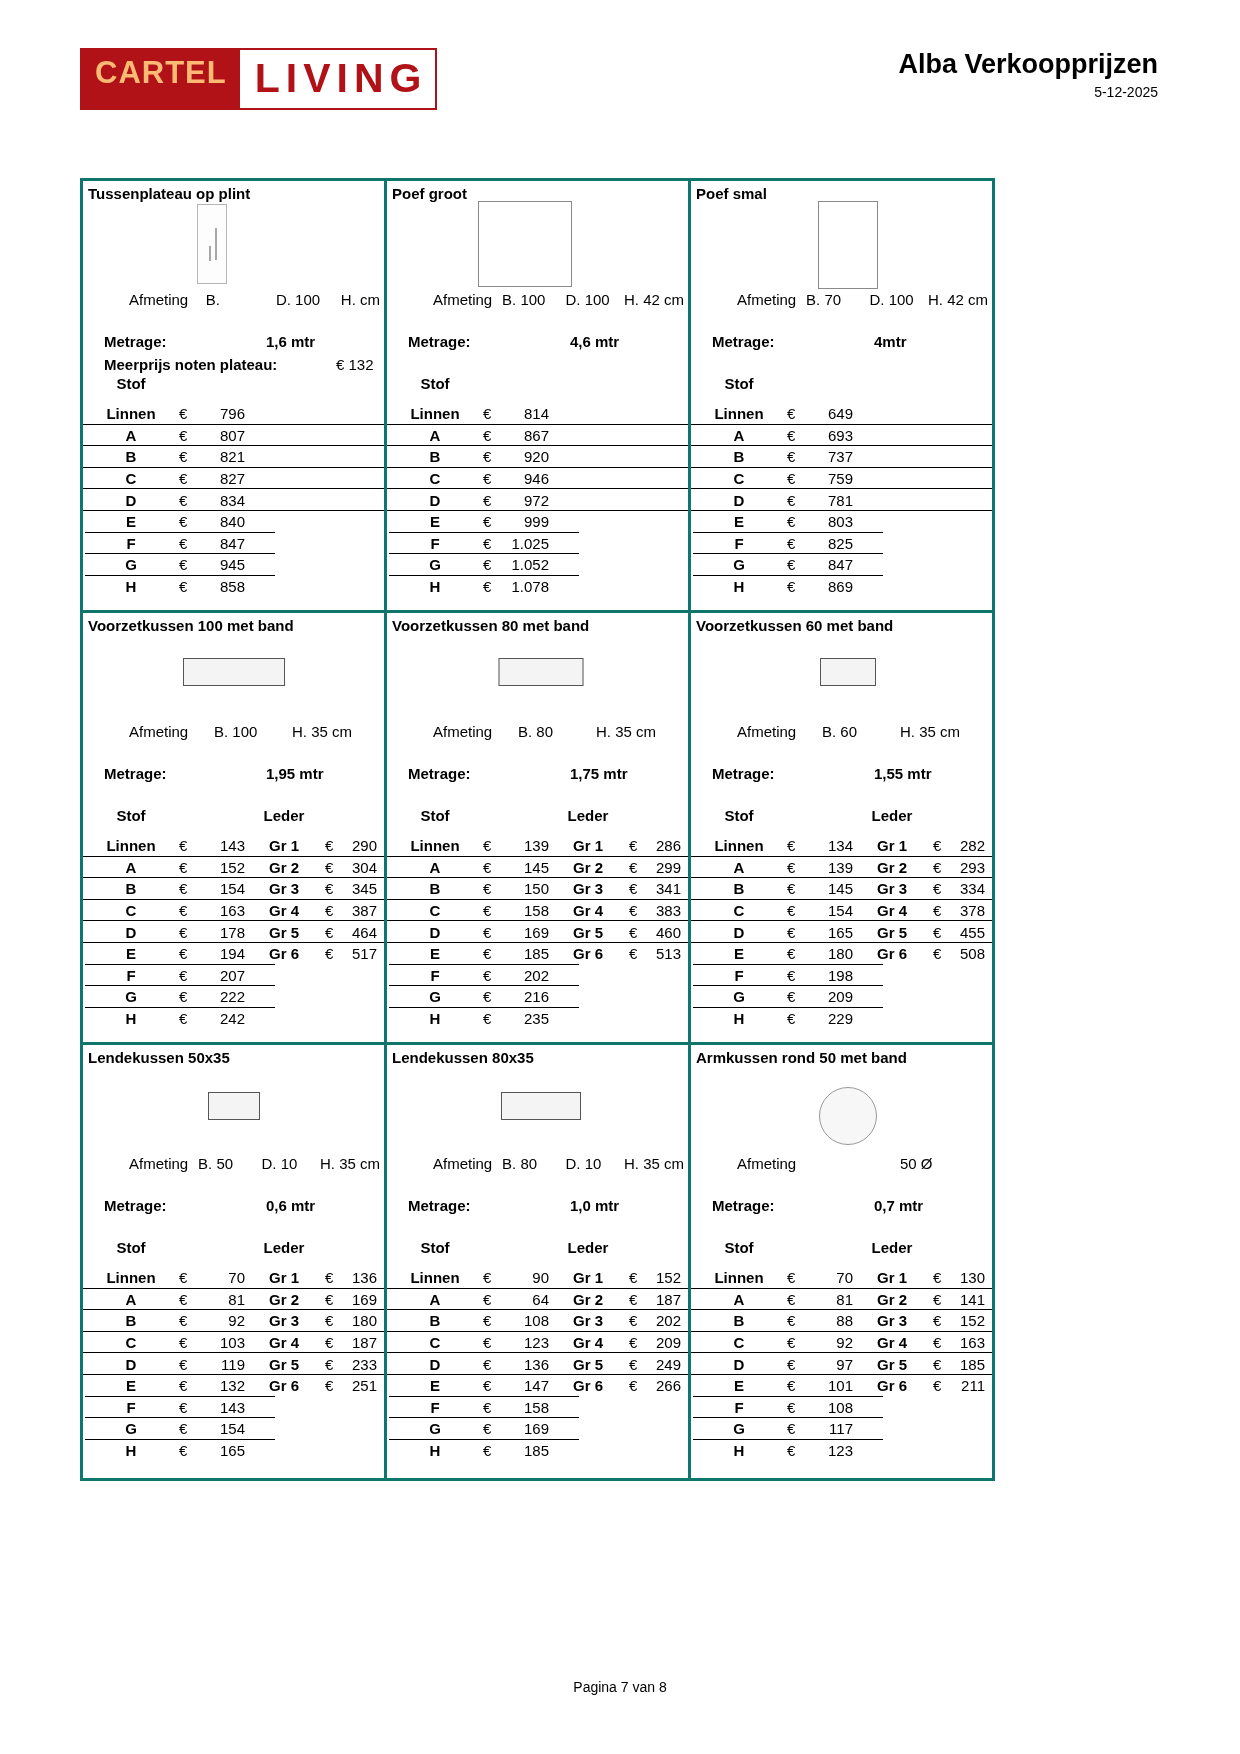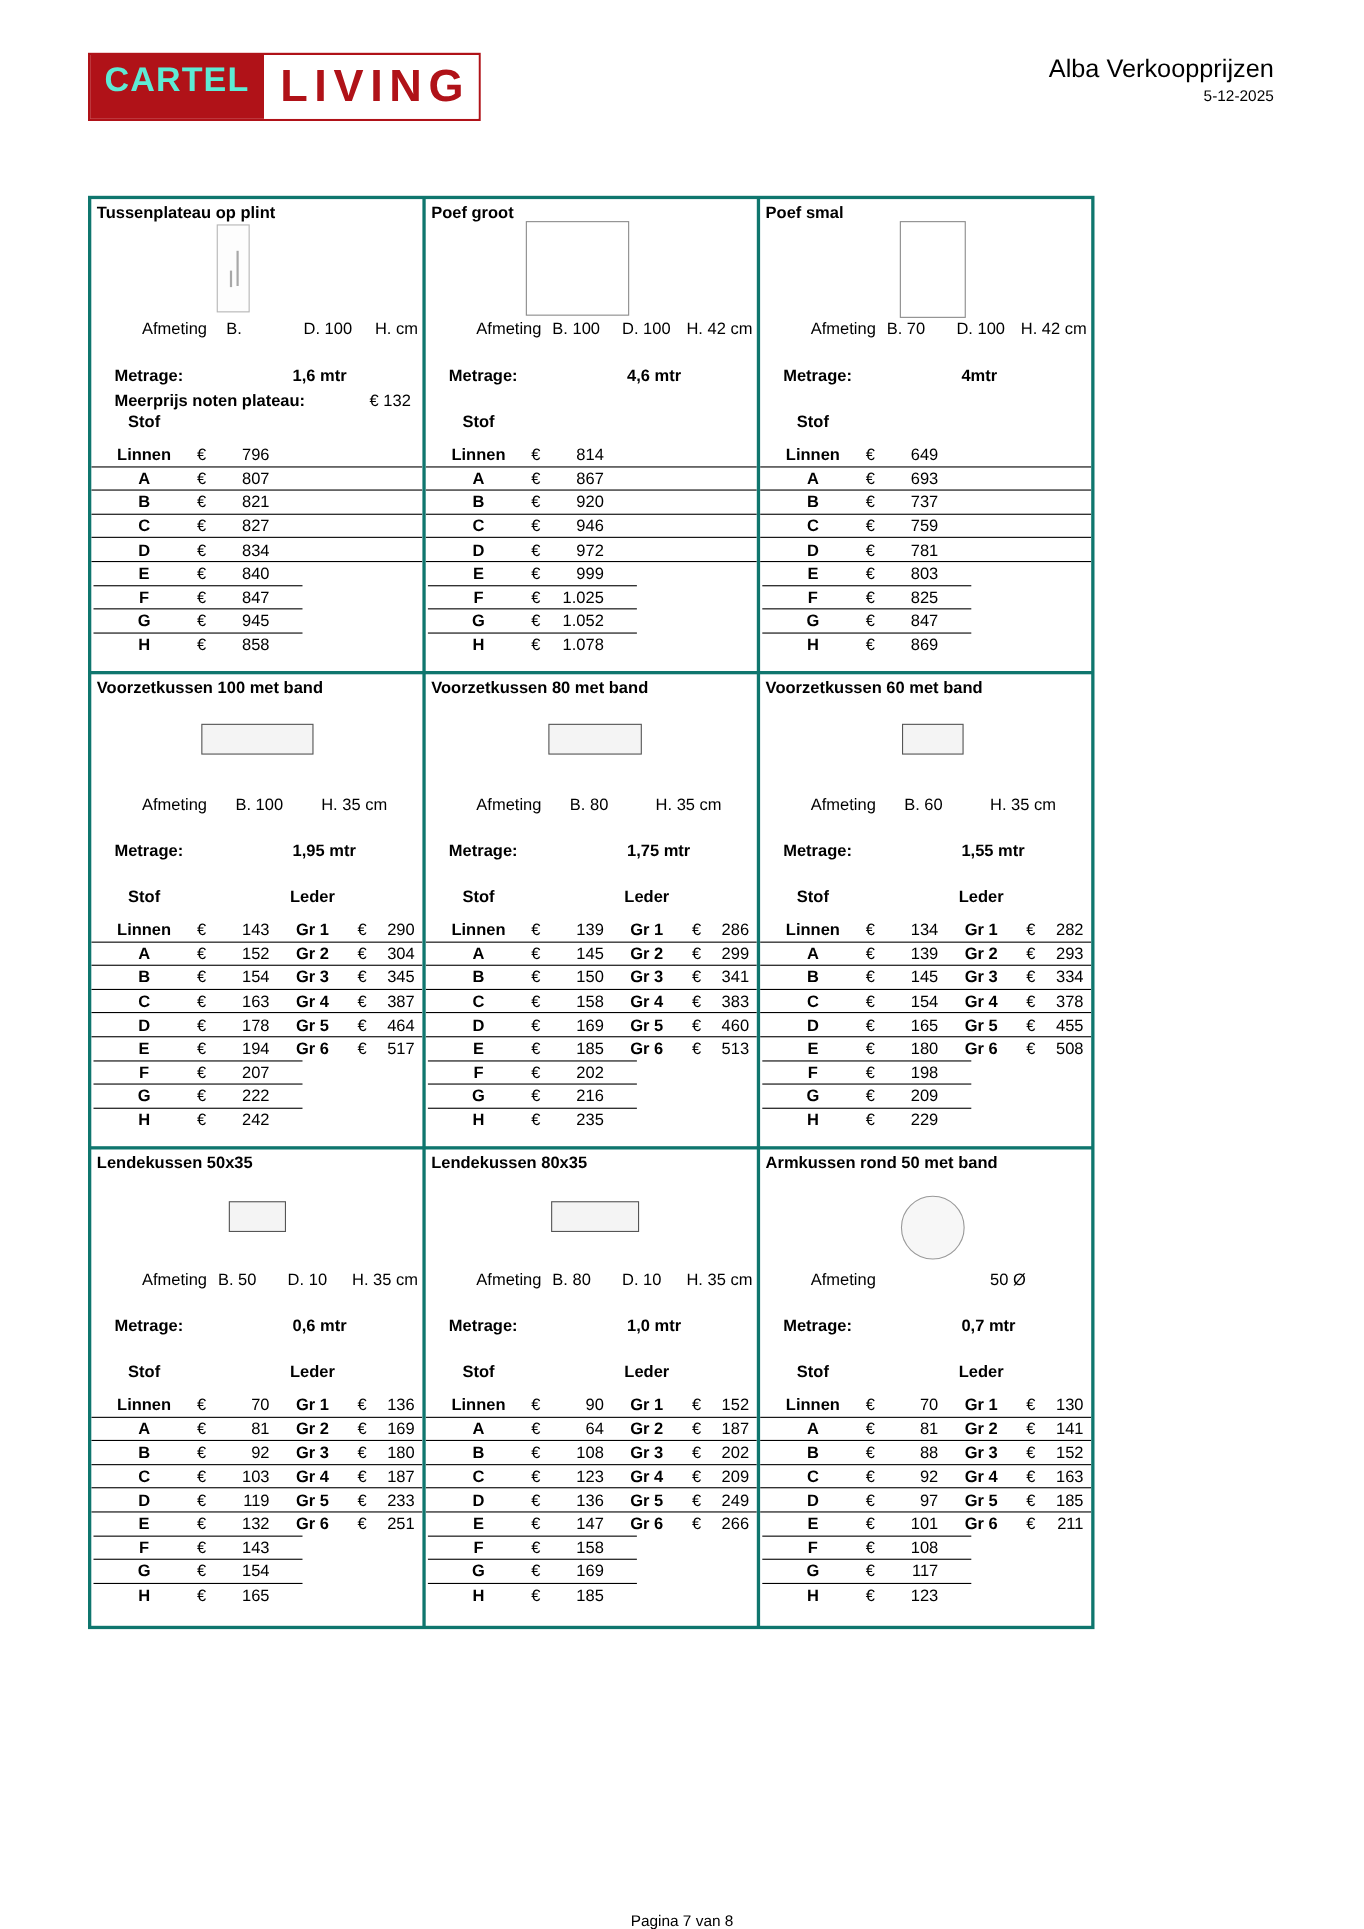--- a/index.html
+++ b/index.html
@@ -3,24 +3,24 @@
 <meta charset="utf-8">
 <style>
   html,body{margin:0;padding:0;}
   body{
     width:1240px;height:1754px;position:relative;background:#ffffff;
     font-family:"Liberation Sans",sans-serif;color:#000;
     -webkit-font-smoothing:antialiased;
   }
   
   .logo{position:absolute;left:80px;top:48px;display:flex;border:2px solid #b01218;box-sizing:border-box;}
-  .logo-cartel{background:#b01218;color:#5eead4;font-weight:bold;font-size:31px;padding:5px 13px 6px 13px;letter-spacing:1px;}
+  .logo-cartel{background:#b01218;color:#fdba74;font-weight:bold;font-size:31px;padding:5px 13px 6px 13px;letter-spacing:1px;}
   .logo-living{color:#b01218;background:#fff;font-size:41px;font-weight:600;letter-spacing:6px;padding:5px 8px 6px 15px;}
   .hdr-right{position:absolute;right:82px;top:50px;text-align:right;}
-  .page-title{font-size:23px;font-weight:normal;margin:0;line-height:1.1;}
+  .page-title{font-size:27px;font-weight:bold;margin:0;line-height:1.1;}
   .page-date{font-size:14px;margin-top:4px;}
   
   #grid{
     position:absolute;left:80px;top:178px;width:915px;box-sizing:border-box;
     background:#0f766e;padding:3px;display:grid;
     grid-template-columns:1fr 1fr 1fr;grid-template-rows:429px 429px 433px;gap:3px;
   }
   .panel{position:relative;background:#fff;font-size:15px;overflow:hidden;}
   .panel-title{position:absolute;top:4px;left:5px;font-size:15px;font-weight:bold;margin:0;white-space:nowrap;}
   .shape-area{position:absolute;top:20px;left:0;right:0;height:92px;}
@@ -47,21 +47,21 @@
   .cn{width:96px;text-align:center;font-weight:bold;}
   .ce{width:18px;}
   .cv{width:48px;text-align:right;}
   .cln{width:78px;text-align:center;font-weight:bold;}
   .cle{width:20px;padding-left:2px;box-sizing:border-box;}
   .clv{flex:1;text-align:right;padding-right:7px;}
   .line{position:absolute;bottom:0;height:0;border-top:1.5px solid #000;}
   .line.full{left:0;width:100%;}
   .line.short{left:2px;width:63%;}
   
-  .footer{position:absolute;top:1738px;left:0;width:100%;text-align:center;font-size:14px;}
+  .footer{position:absolute;top:1679px;left:0;width:100%;text-align:center;font-size:14px;}
 </style>
 </head>
 <body>
 
 <div class="logo">
   <span class="logo-cartel">CARTEL</span>
   <span class="logo-living">LIVING</span>
 </div>
 <div class="hdr-right">
   <h1 class="page-title">Alba Verkoopprijzen</h1>

